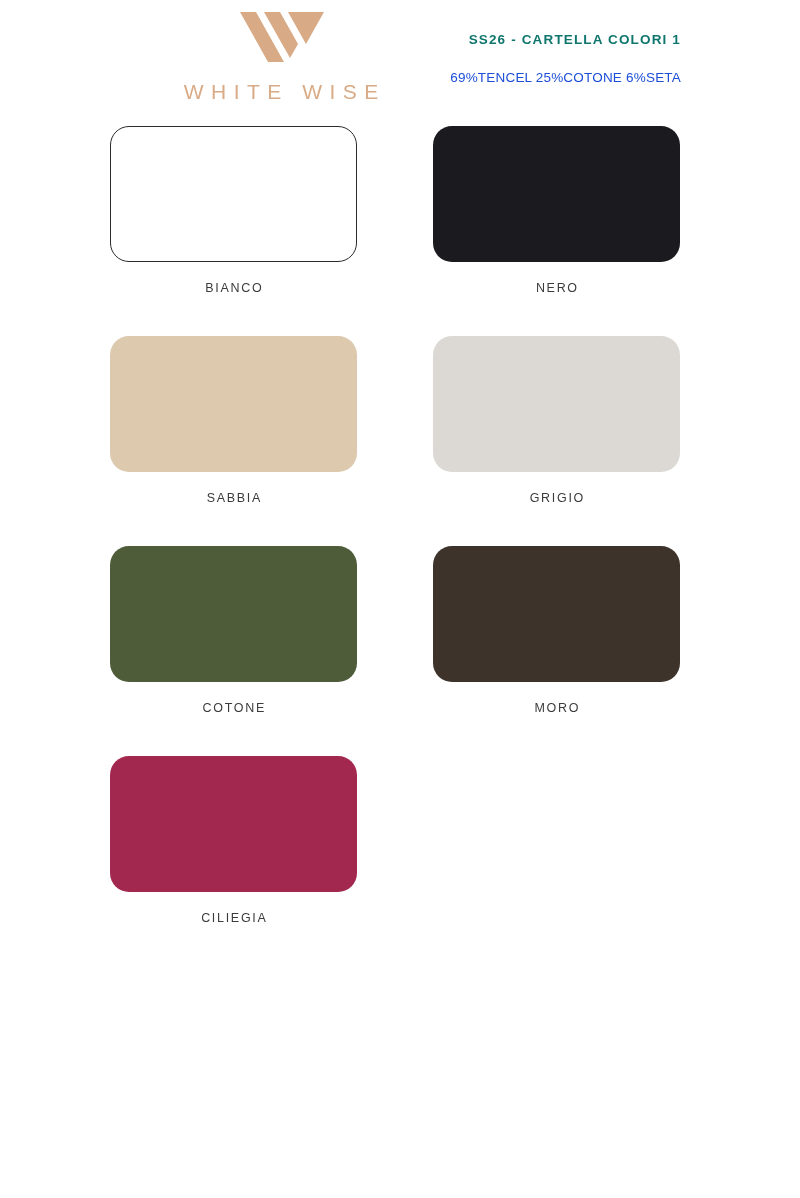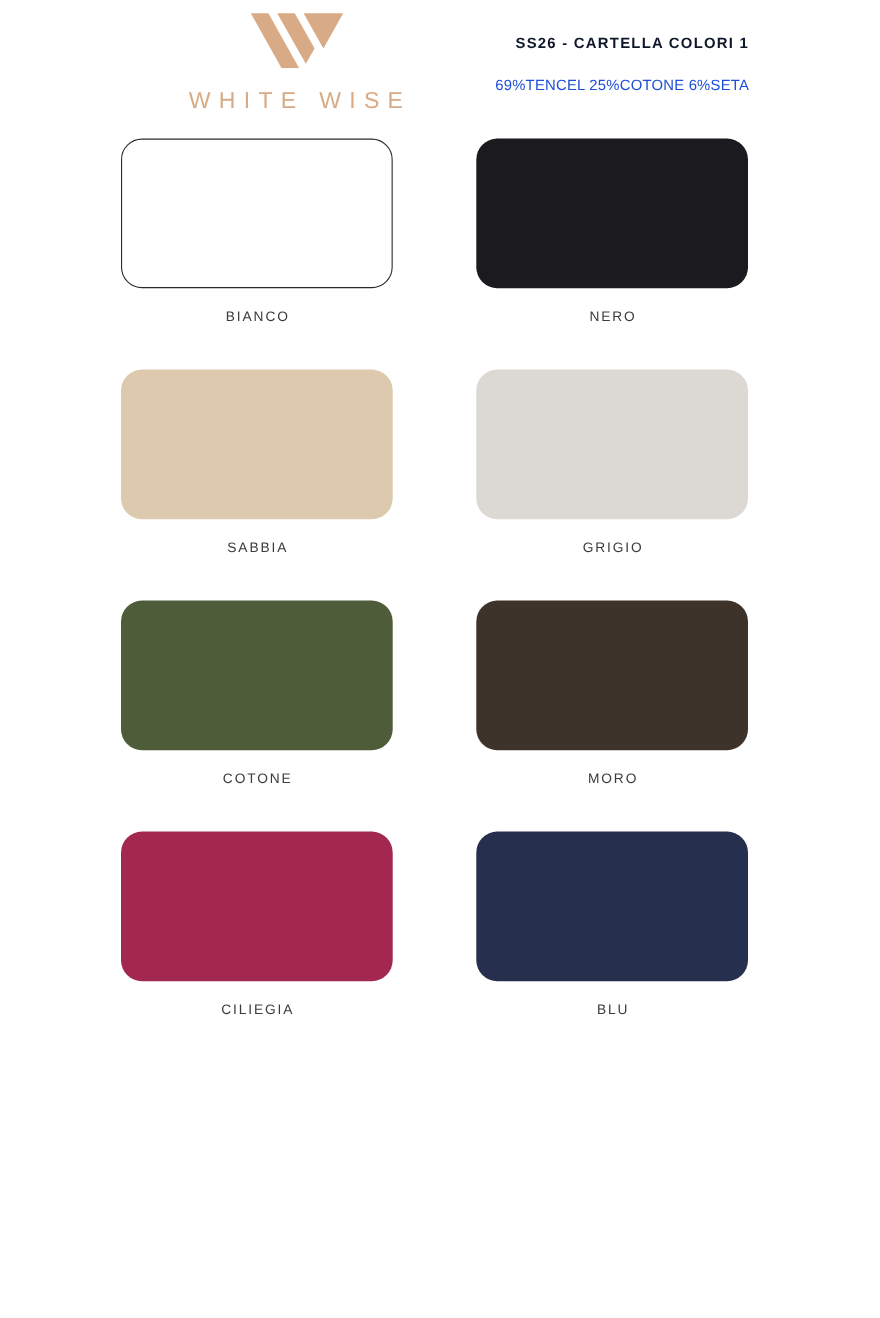--- a/index.html
+++ b/index.html
@@ -18,21 +18,21 @@
 
   
   .header {
     position: relative;
     width: 800px;
     height: 118px;
   }
 
   .brand {
     position: absolute;
-    left: 104px;
+    left: 116px;
     top: 6px;
     width: 330px;
     text-align: center;
   }
 
   .brand-mark {
     width: 90px;
     height: 56px;
     margin: 0 auto;
     display: block;
@@ -52,21 +52,21 @@
     position: absolute;
     right: 119px;
     top: 30px;
     text-align: right;
     line-height: 1.45;
   }
 
   .meta-title {
     font-size: 13.5px;
     letter-spacing: 1.15px;
-    color: #0f172a;
+    color: #0f766e;
     font-weight: bold;
     white-space: nowrap;
   }
 
   .meta-sub {
     font-size: 13.5px;
     letter-spacing: 0.2px;
     color: #1d4ed8;
     font-weight: 400;
     white-space: nowrap;
@@ -185,24 +185,18 @@
     </div>
   </div>
 
   <div class="row">
     <div class="cell left">
       <div class="chip-wrap">
         <div class="chip" style="background:#a32850"></div>
         <div class="chip-label">CILIEGIA</div>
       </div>
     </div>
-    <div class="cell right">
-      <div class="chip-wrap">
-        <div class="chip" style="background:#262f4d"></div>
-        <div class="chip-label">BLU</div>
-      </div>
-    </div>
   </div>
 
   <div class="row">
   </div>
 
 </div>
 
 </body></html>

